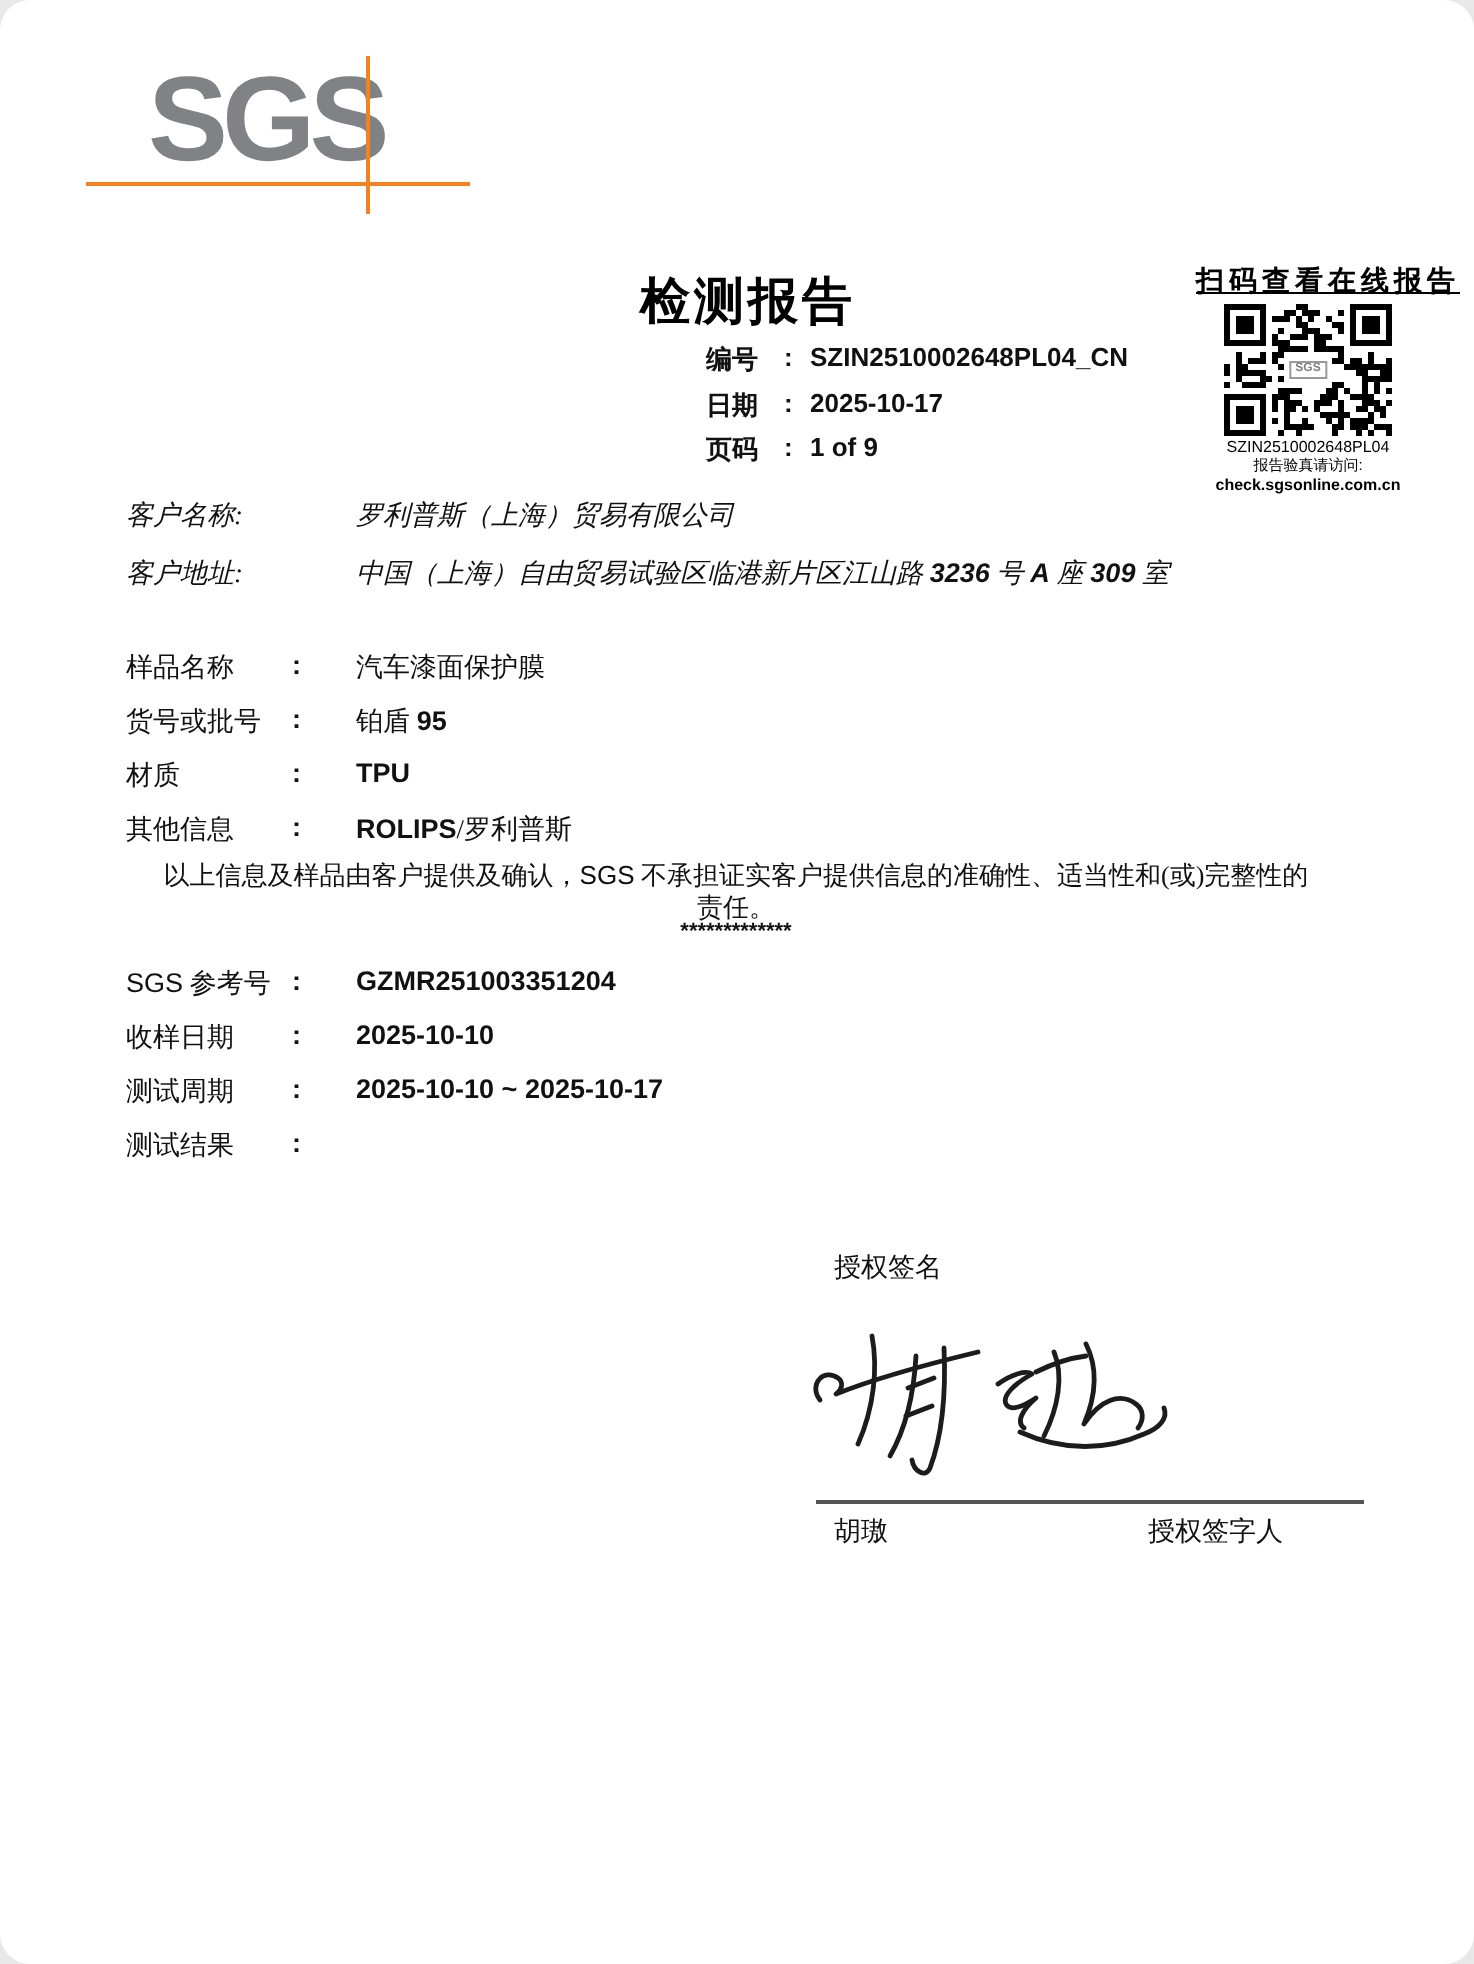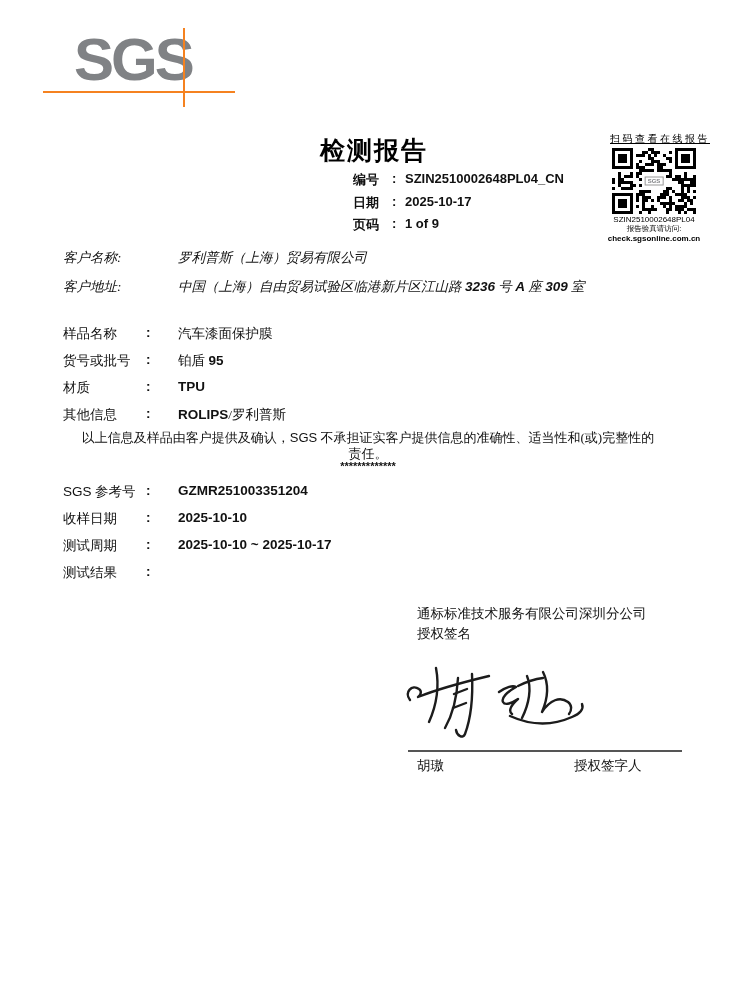--- a/index.html
+++ b/index.html
@@ -1,19 +1,20 @@
 <!DOCTYPE html>
 <html><head>
 <meta charset="utf-8">
 <style>
   html,body { margin:0; padding:0; background:#e8e8e8; }
   .page {
     position:relative; width:737px; height:982px; margin:0 auto;
     background:#ffffff; overflow:hidden; color:#111;
     font-family:"Liberation Serif","DejaVu Serif",serif;
+    border-radius:15px;
   }
 
   
   .logo-text {
     position:absolute; left:74px; top:30px;
     font-family:"Liberation Sans","DejaVu Sans",sans-serif;
     font-weight:bold; font-size:60px; line-height:60px; letter-spacing:-3px;
     color:#808285;
   }
   .logo-hline { position:absolute; left:43px; top:91px; width:192px; height:2px; background:#F58220; }
@@ -28,21 +29,21 @@
   .meta { position:absolute; left:353px; top:171px;
     font-family:"Liberation Sans","DejaVu Sans",sans-serif;
     font-weight:bold; font-size:13px; }
   .meta-row { display:flex; height:22.5px; align-items:flex-start; }
   .meta-row .m-lbl { width:39px; }
   .meta-row .m-col { width:13px; text-align:left; }
 
   
   .qr-block { position:absolute; left:598px; top:132px; width:112px; text-align:center;
     font-family:"Liberation Sans","DejaVu Sans",sans-serif; }
-  .qr-scan-label { font-size:10px; font-weight:normal; letter-spacing:2.5px;
+  .qr-scan-label { font-size:14px; font-weight:bold; letter-spacing:2.5px;
     text-decoration:underline; white-space:nowrap; color:#000;text-align:right; }
   .qr-box { position:relative; width:84px; height:66px; margin:2px auto 0 auto; }
   .qr-center {
     position:absolute; left:50%; top:50%; transform:translate(-50%,-50%);
     background:#fff; border:1px solid #999; color:#808285;
     font-size:6px; font-weight:bold; line-height:7px; padding:0 2px;
   }
   .qr-code-text { font-size:8px; letter-spacing:0; color:#000; margin-top:1px; white-space:nowrap; }
   .qr-verify-1 { font-size:7.5px; color:#000; }
   .qr-verify-2 { font-size:8px; font-weight:bold; color:#000; }
@@ -449,21 +450,20 @@
       <span class="lbl">测试周期</span>
       <span class="col">:</span>
       <span class="val v-sans-b">2025-10-10 ~ 2025-10-17</span>
     </div>
     <div class="row">
       <span class="lbl">测试结果</span>
       <span class="col">:</span>
     </div>
   </div>
 
-  <div class="sig-company">通标标准技术服务有限公司深圳分公司</div>
   <div class="sig-auth">授权签名</div>
 
   <svg class="sig-svg" width="190" height="100" viewBox="0 0 190 100" fill="none" stroke="#1c1c1c" stroke-width="2.4" stroke-linecap="round" stroke-linejoin="round">
     <path d="M14,52 c-6,-8 2,-16 9,-11 c3,2 2,6 -1,8 c20,-8 46,-15 71,-21"></path>
     <path d="M40,20 c3,16 1,36 -7,54"></path>
     <path d="M62,30 c-1,18 -5,36 -13,50"></path>
     <path d="M76,26 c1,22 -1,44 -7,60 c-2,5 -8,2 -9,-4"></path>
     <path d="M58,46 l13,-5 M57,60 l13,-5"></path>
     <path d="M103,44 c7,-5 14,-7 17,-5 c-9,5 -15,11 -13,15 c2,4 9,1 15,-3 c-7,6 -10,12 -6,15"></path>
     <path d="M131,28 c5,12 2,28 -5,42"></path>

